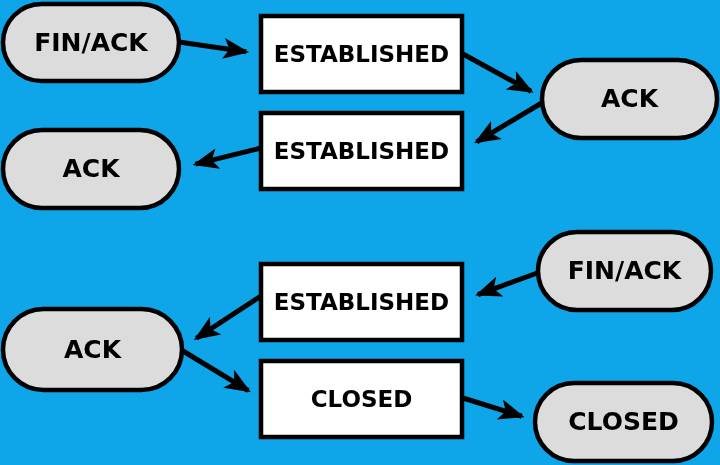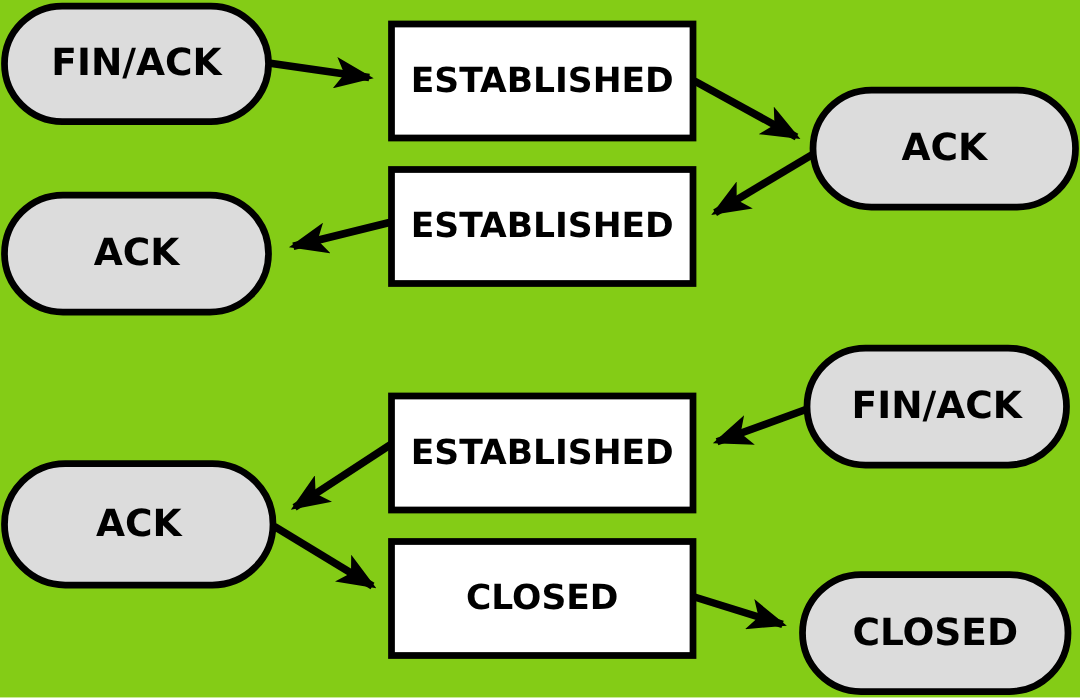--- a/index.html
+++ b/index.html
@@ -4,21 +4,21 @@
 <style>
   html, body {
     margin: 0;
     padding: 0;
     background: #ffffff;
   }
   #diagram-root {
     position: relative;
     width: 720px;
     height: 465px;
-    background: #84cc16;
+    background: #0ea5e9;
     font-family: "DejaVu Sans", "Liberation Sans", sans-serif;
     overflow: hidden;
   }
   #diagram-svg {
     position: absolute;
     left: 0;
     top: 0;
     width: 720px;
     height: 465px;
   }

